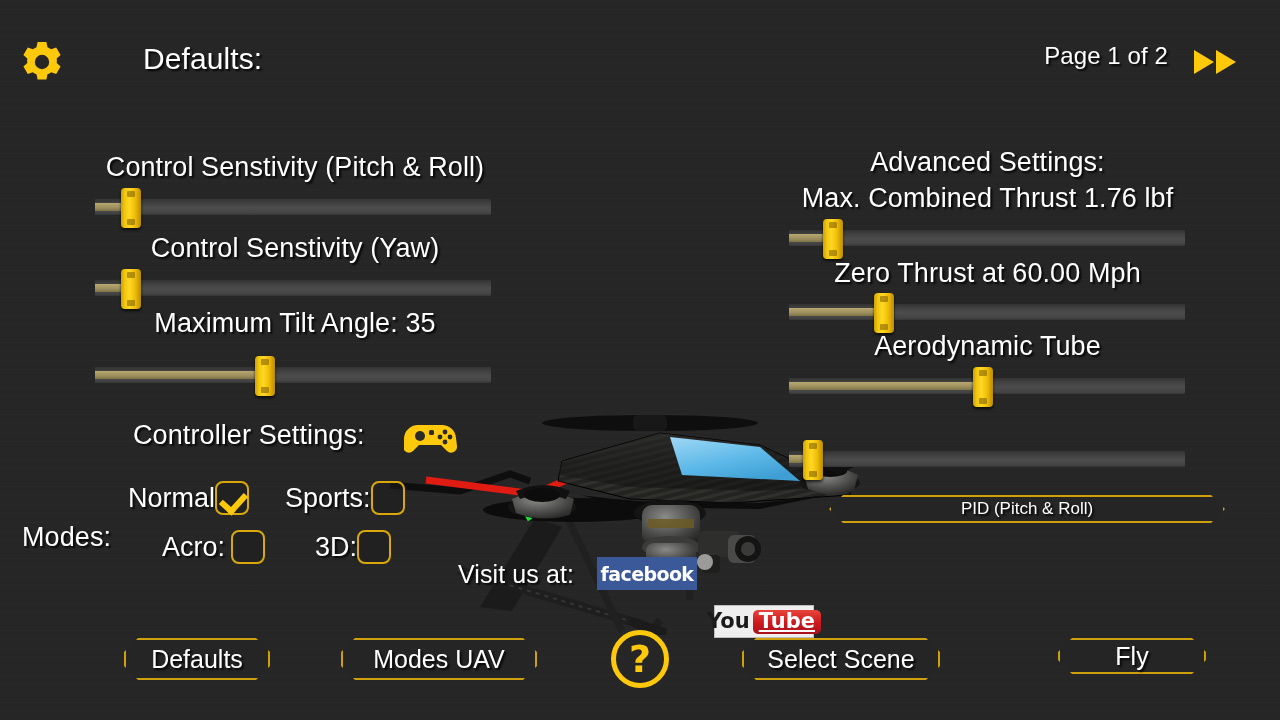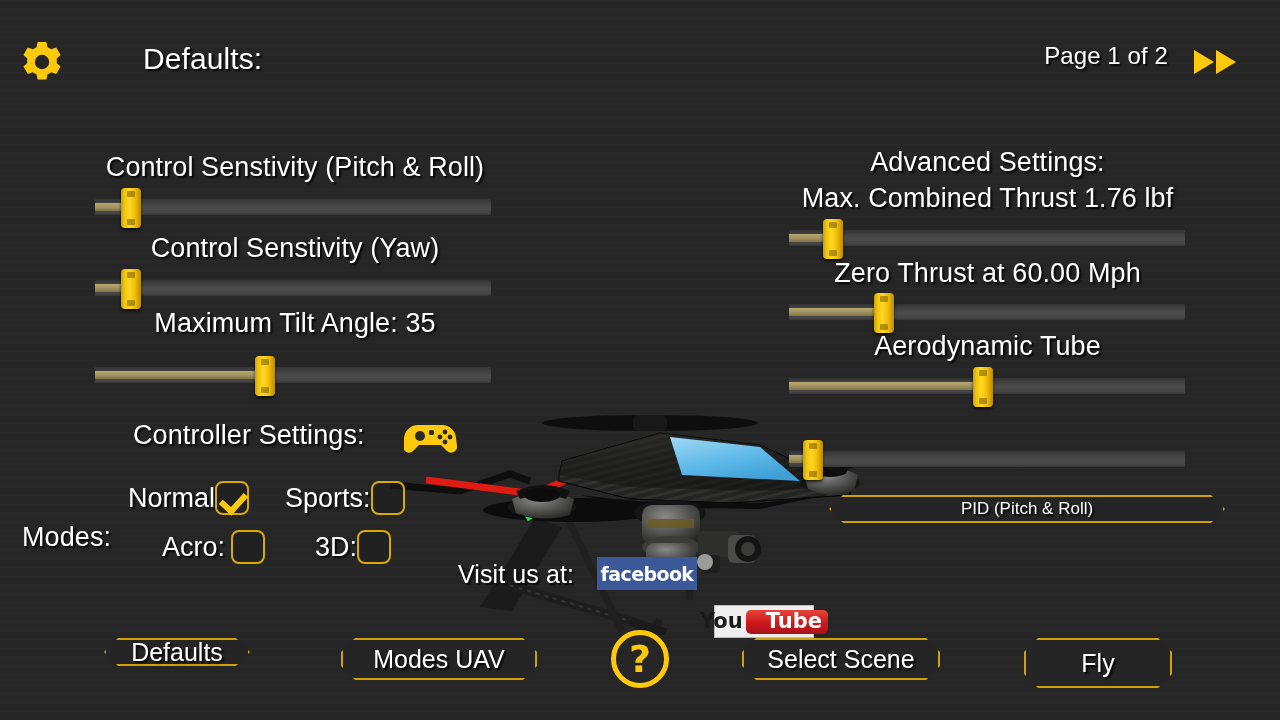--- a/index.html
+++ b/index.html
@@ -200,22 +200,23 @@
     font-size: 21px;
     line-height: 1;
   }
   #youtube-logo .yt-tube {
     background: linear-gradient(to bottom, #e8443a 0%, #cc181e 55%, #a8121a 100%);
     color: #ffffff;
     font-family: "DejaVu Sans", sans-serif;
     font-weight: bold;
     font-size: 21px;
     line-height: 1;
-    padding: 1px 6px 2px 20px;
+    padding: 1px 6px 2px 6px;
     border-radius: 5px;
+    text-decoration: underline;
   }
 
   
   .btn {
     position: absolute;
     border: 2px solid #d0a00c;
     background: rgba(38,38,38,0.72);
     color: #ffffff;
     font-size: 25px;
     display: flex; align-items: center; justify-content: center;
@@ -227,24 +228,24 @@
       14px 100%, 0 calc(100% - 14px), 0 14px);
     z-index: 3;
   }
 
   #pid-button {
     left: 829px; top: 495px;
     width: 396px; height: 28px;
     font-size: 17px;
   }
 
-  #defaults-button   { left: 104px;  top: 638px; width: 146px; height: 28px; }
+  #defaults-button   { left: 124px;  top: 638px; width: 146px; height: 42px; }
   #change-uav-button { left: 341px;  top: 638px; width: 196px; height: 42px; }
   #select-scene-button { left: 742px; top: 638px; width: 198px; height: 42px; }
-  #fly-button        { left: 1024px; top: 638px; width: 148px; height: 50px; }
+  #fly-button        { left: 1058px; top: 638px; width: 148px; height: 36px; }
 
   #help-button {
     position: absolute;
     left: 611px; top: 630px;
     width: 58px; height: 58px;
     border: 5px solid #ffc90b;
     border-radius: 50%;
     background: rgba(38,38,38,0.55);
     display: flex; align-items: center; justify-content: center;
     color: #ffc90b;

